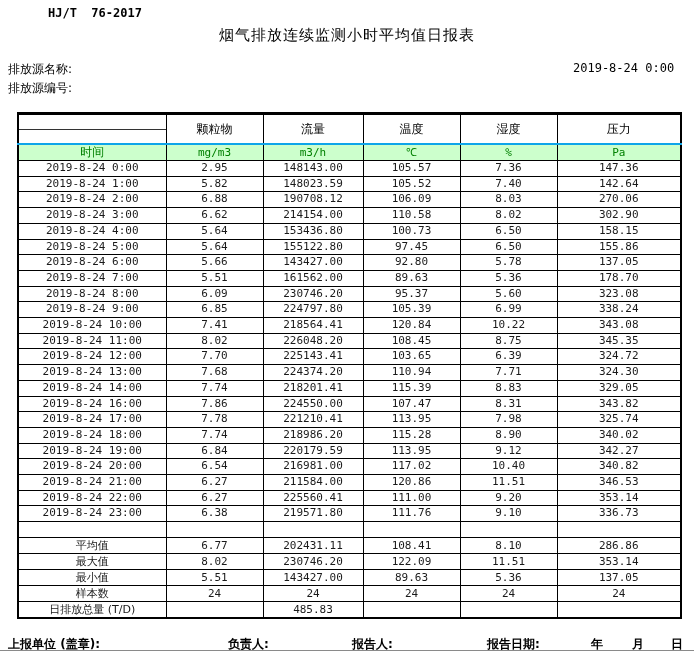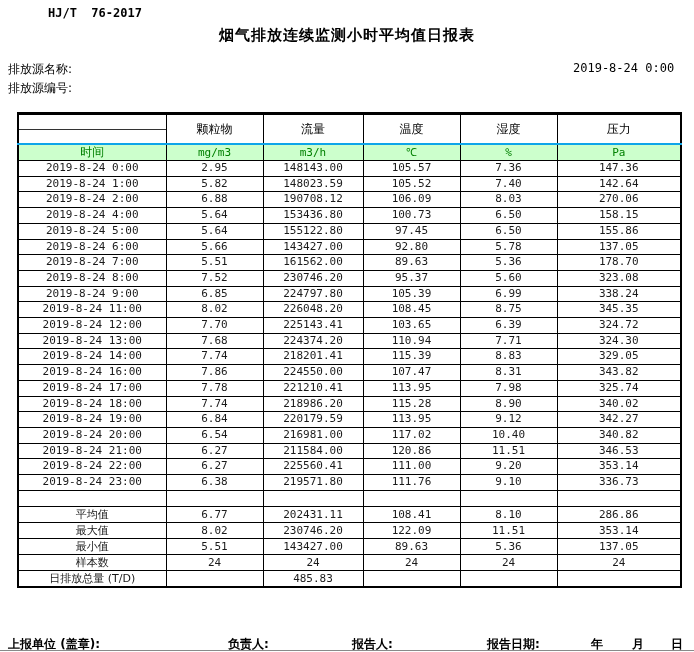--- a/index.html
+++ b/index.html
@@ -7,21 +7,21 @@
     width:694px; height:652px; background:#ffffff; position:relative;
     overflow:hidden; font-family:"DejaVu Sans", sans-serif; color:#000;
   }
   .doc-code {
     position:absolute; left:8px; top:6px;
     font-family:"DejaVu Sans Mono", monospace;
     font-size:12px; font-weight:bold; white-space:pre;padding-left:40px;
   }
   .title {
     position:absolute; top:26px; left:0; width:694px; text-align:center;
-    font-size:15px; font-weight:bold; letter-spacing:1px;
+    font-size:15px; font-weight:normal; letter-spacing:1px;
   }
   .src-label { position:absolute; left:8px; font-size:12px; font-weight:normal; }
   .src-name { top:61px; }
   .src-code { top:80px; }
   .report-dt {
     position:absolute; left:573px; top:61px; font-size:12px;
     font-family:"DejaVu Sans Mono", monospace; white-space:pre;
   }
   table.report {
     position:absolute; left:17px; top:112px; width:665px;
@@ -117,20 +117,28 @@
       </tr>
       <tr class="data-row">
         <td>2019-8-24 2:00</td>
         <td>6.88</td>
         <td>190708.12</td>
         <td>106.09</td>
         <td>8.03</td>
         <td>270.06</td>
       </tr>
       <tr class="data-row">
+        <td>2019-8-24 3:00</td>
+        <td>6.62</td>
+        <td>214154.00</td>
+        <td>110.58</td>
+        <td>8.02</td>
+        <td>302.90</td>
+      </tr>
+      <tr class="data-row">
         <td>2019-8-24 4:00</td>
         <td>5.64</td>
         <td>153436.80</td>
         <td>100.73</td>
         <td>6.50</td>
         <td>158.15</td>
       </tr>
       <tr class="data-row">
         <td>2019-8-24 5:00</td>
         <td>5.64</td>
@@ -150,33 +158,41 @@
       <tr class="data-row">
         <td>2019-8-24 7:00</td>
         <td>5.51</td>
         <td>161562.00</td>
         <td>89.63</td>
         <td>5.36</td>
         <td>178.70</td>
       </tr>
       <tr class="data-row">
         <td>2019-8-24 8:00</td>
-        <td>7.52</td>
+        <td>6.09</td>
         <td>230746.20</td>
         <td>95.37</td>
         <td>5.60</td>
         <td>323.08</td>
       </tr>
       <tr class="data-row">
         <td>2019-8-24 9:00</td>
         <td>6.85</td>
         <td>224797.80</td>
         <td>105.39</td>
         <td>6.99</td>
         <td>338.24</td>
+      </tr>
+      <tr class="data-row">
+        <td>2019-8-24 10:00</td>
+        <td>7.41</td>
+        <td>218564.41</td>
+        <td>120.84</td>
+        <td>10.22</td>
+        <td>343.08</td>
       </tr>
       <tr class="data-row">
         <td>2019-8-24 11:00</td>
         <td>8.02</td>
         <td>226048.20</td>
         <td>108.45</td>
         <td>8.75</td>
         <td>345.35</td>
       </tr>
       <tr class="data-row">

